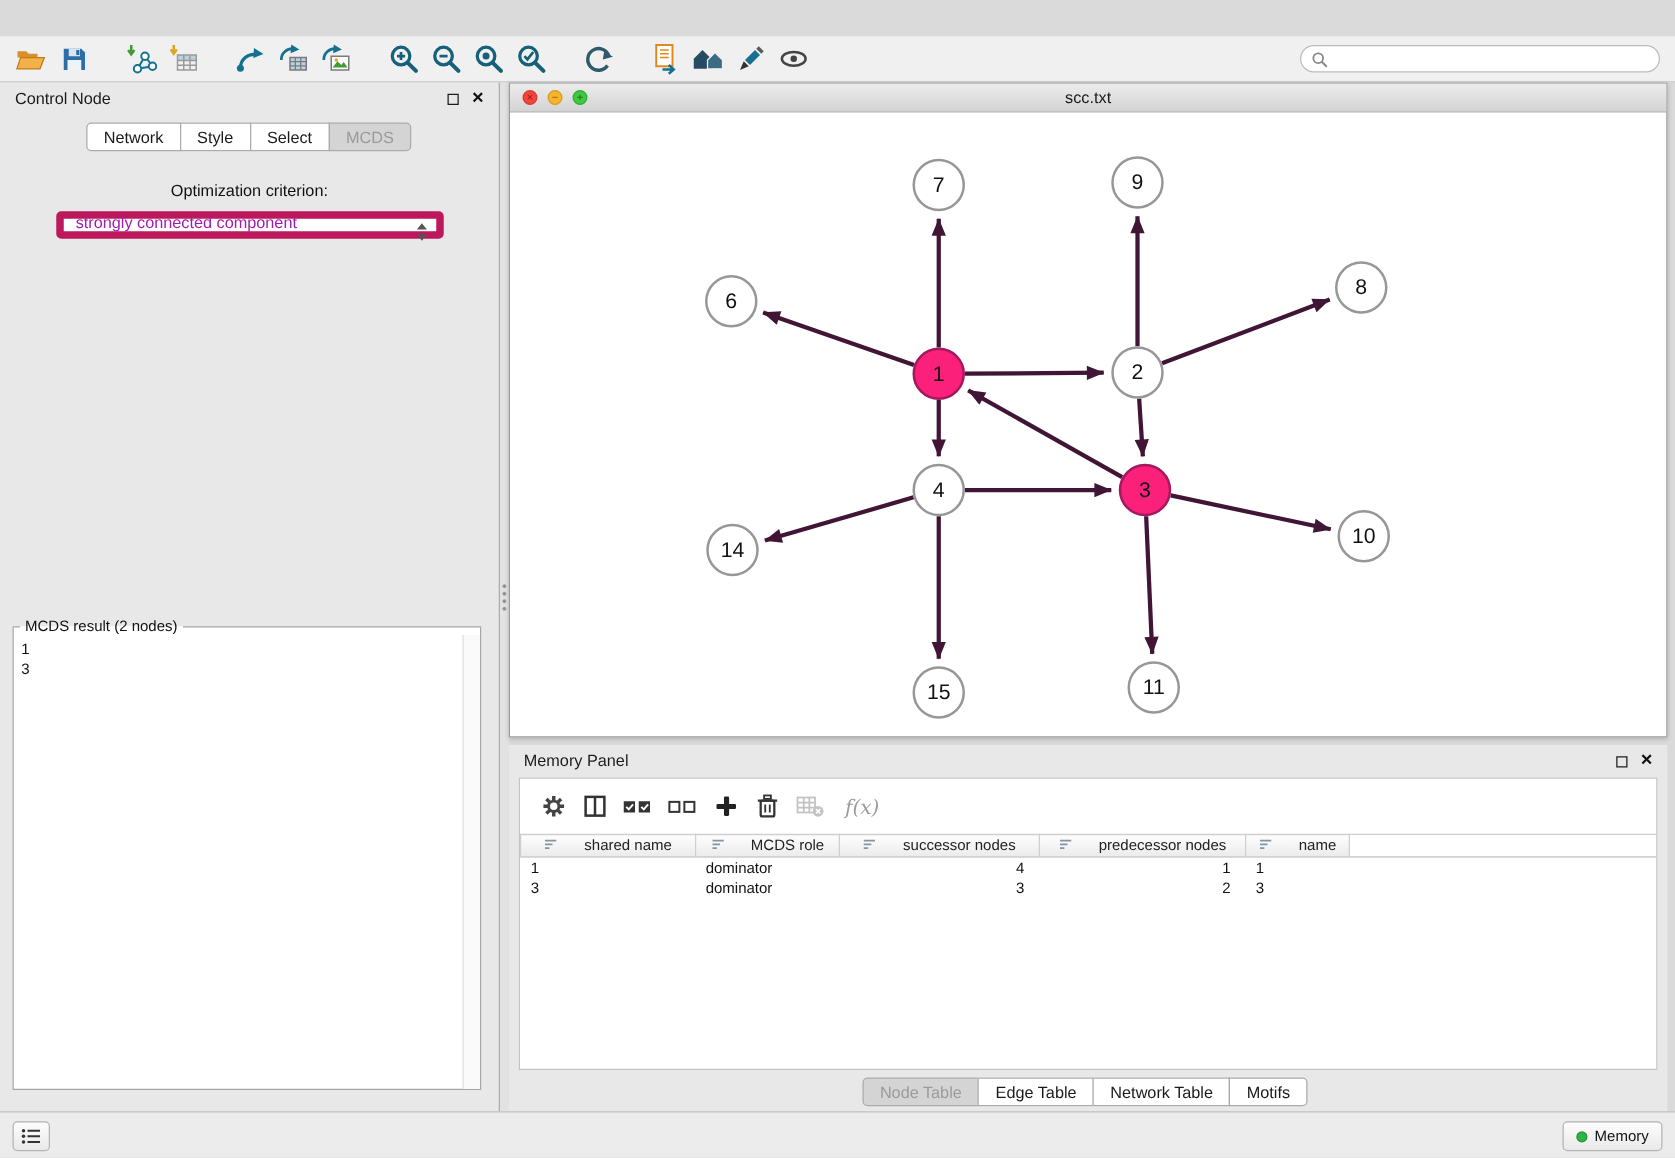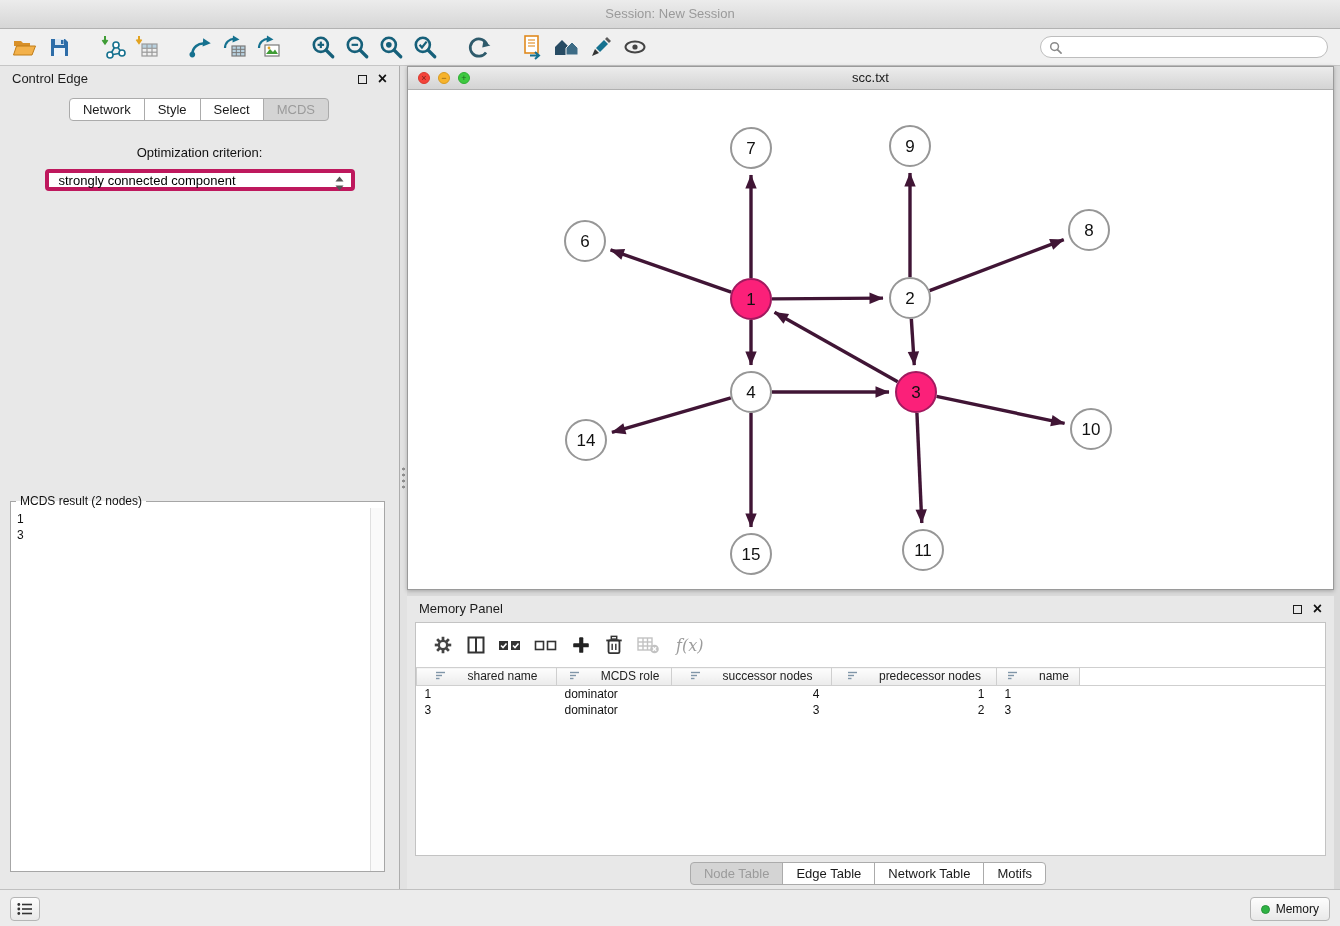--- a/index.html
+++ b/index.html
@@ -26,22 +26,22 @@
   .panel-header{position:relative;height:26px;line-height:26px;font-size:13px;color:#1c1c1c;padding-left:12px;}
   .win-btns{position:absolute;right:12px;top:0;height:26px;display:flex;align-items:center;gap:11px;}
   .float-ic{width:9px;height:9px;border:1.5px solid #1c1c1c;display:inline-block;box-sizing:border-box;}
   .close-ic{font-size:16px;font-weight:bold;color:#111;line-height:1;}
   .tab-row{display:flex;justify-content:center;margin-top:6px;}
   .tab{background:#fff;border:1px solid #ababab;padding:3px 13px;font-size:13px;color:#1a1a1a;margin-left:-1px;cursor:default;white-space:nowrap;}
   .tab:first-child{border-radius:4px 0 0 4px;}
   .tab:last-child{border-radius:0 4px 4px 0;}
   .tab.active{background:#d4d4d4;color:#9b9b9b;}
   .opt-label{text-align:center;margin-top:24px;font-size:13px;color:#111;}
-  .dropdown{width:310px;height:22px;margin:9px auto 0;background:#fff;border:4px solid #be185d;border-radius:4px;
-    display:flex;align-items:flex-start;padding:0 10px;box-sizing:border-box;font-size:13px;color:#000000;position:relative;}
+  .dropdown{width:310px;height:22px;margin:9px auto 0;background:#fff;border:6px solid #be185d;border-radius:4px;
+    display:flex;align-items:flex-end;padding:0 10px;box-sizing:border-box;font-size:13px;color:#a21caf;position:relative;}
   .dd-chev{position:absolute;right:7px;top:3px;}
   .btn-row{display:flex;justify-content:center;gap:15px;margin-top:12px;}
   .mac-btn{background:linear-gradient(#ffffff,#f1f1f1);border:1px solid #b6b6b6;border-radius:4px;
     height:22px;padding:0 15px;font-size:13px;color:#111;font-family:inherit;cursor:default;}
   .result-box{position:absolute;left:10px;right:14px;top:428px;bottom:18px;border:1px solid #a6a6a6;
     background:#fff;margin:0;padding:0;}
   .result-box legend{font-size:12px;color:#111;padding:0 4px;margin-left:5px;}
   .result-content{position:absolute;left:0;top:0;right:14px;bottom:0;padding:3px 6px;font-size:12px;line-height:16px;color:#111;}
   .result-scroll{position:absolute;right:0;top:0;bottom:0;width:13px;background:#fafafa;border-left:1px solid #e0e0e0;}
 
@@ -83,23 +83,20 @@
     border:1px solid #b5b5b5;border-radius:4px;display:flex;align-items:center;justify-content:center;}
   .memory-btn{position:absolute;right:10px;top:7px;height:22px;background:linear-gradient(#fdfdfd,#e9e9e9);
     border:1px solid #b5b5b5;border-radius:4px;display:flex;align-items:center;gap:6px;padding:0 10px;font-size:12px;color:#111;}
   .mem-dot{width:9px;height:9px;border-radius:50%;background:#2fb344;border:1px solid #27933a;box-sizing:border-box;}
 </style>
 </head>
 <body>
 
 <div class="app">
 
-  <div class="titlebar">
-    <span>Session: New Session</span>
-  </div>
 
   <div class="toolbar">
     <div class="tool">
       <svg width="26" height="24" viewBox="0 0 26 24">
           <path d="M2 6 h7 l2 2 h7 v3 H2 Z" fill="#d89028"></path>
           <path d="M4.5 11 h19 l-3.5 9 H1.5 Z" fill="#f3b14a" stroke="#c07c17" stroke-width="1"></path>
         </svg>
     </div>
     <div class="tool">
       <svg width="24" height="24" viewBox="0 0 24 24">
@@ -238,21 +235,21 @@
       <svg width="13" height="13" viewBox="0 0 14 14">
           <circle cx="6" cy="6" r="4.2" fill="none" stroke="#8a8a8a" stroke-width="1.6"></circle>
           <line x1="9.2" y1="9.2" x2="13" y2="13" stroke="#8a8a8a" stroke-width="1.8" stroke-linecap="round"></line>
         </svg>
       <input type="text" placeholder="" style="">
     </div>
   </div>
 
   <div class="control-panel">
     <div class="panel-header">
-      <span>Control Edge</span>
+      <span>Control Node</span>
       <span class="win-btns">
         <span class="float-ic"></span>
         <span class="close-ic">×</span>
       </span>
     </div>
     <div class="tab-row" id="cp-tabs">
         <div class="tab">Network</div>
         <div class="tab">Style</div>
         <div class="tab">Select</div>
         <div class="tab active">MCDS</div>

